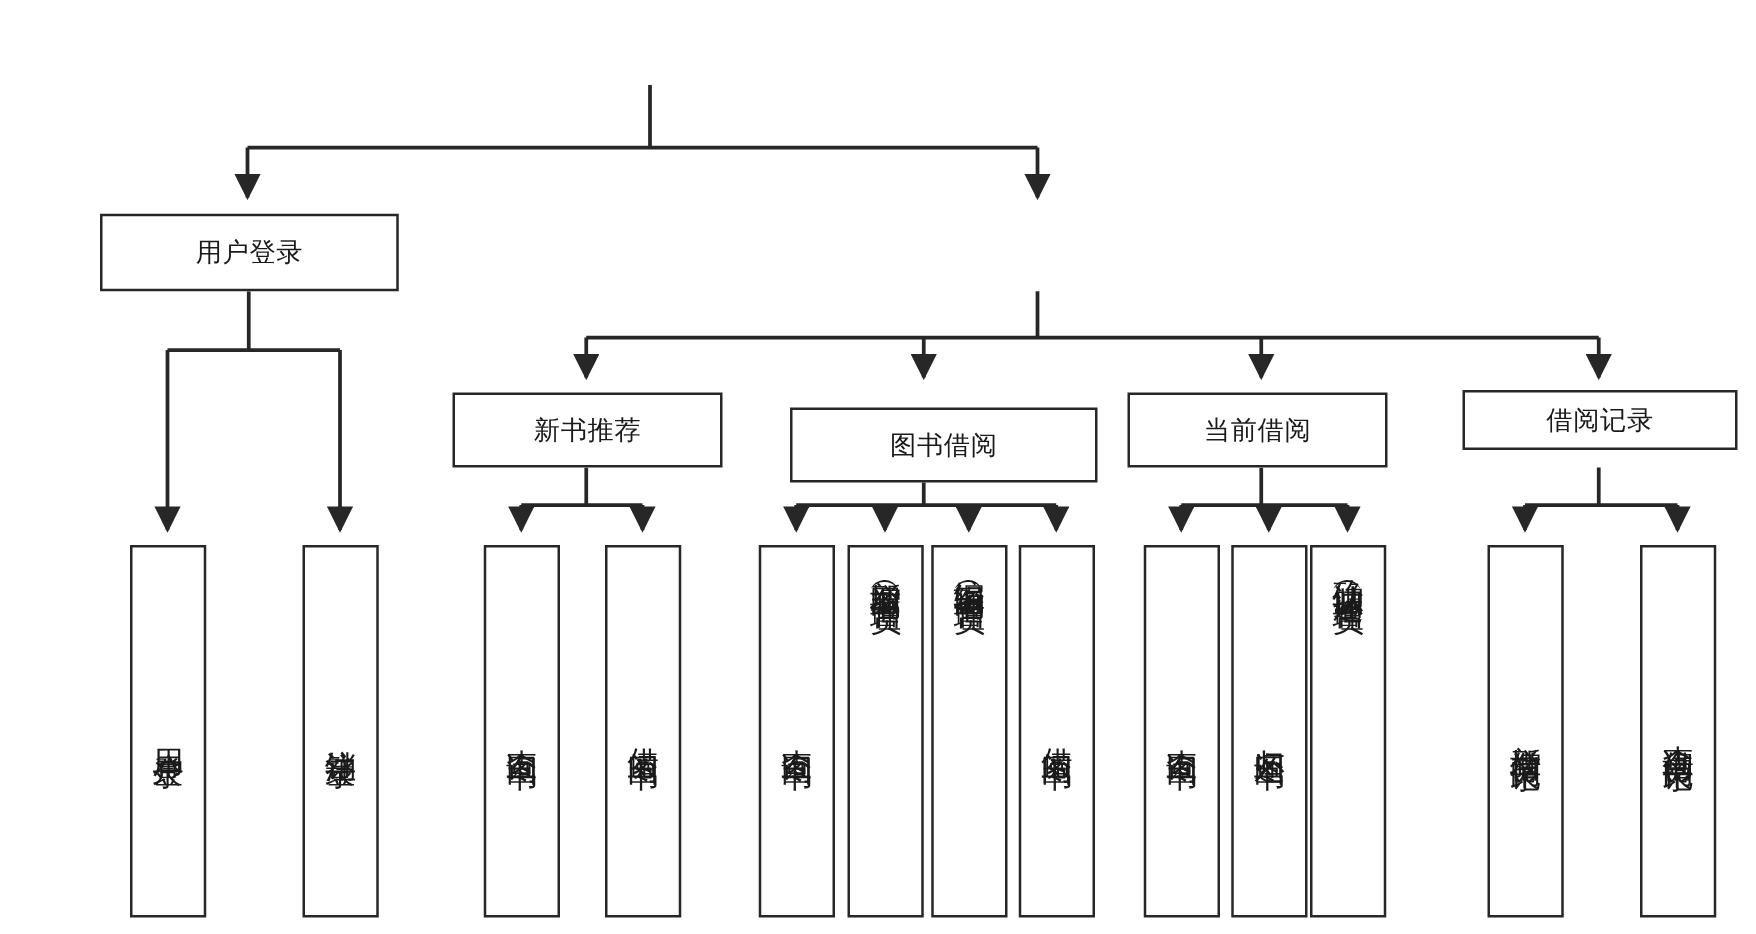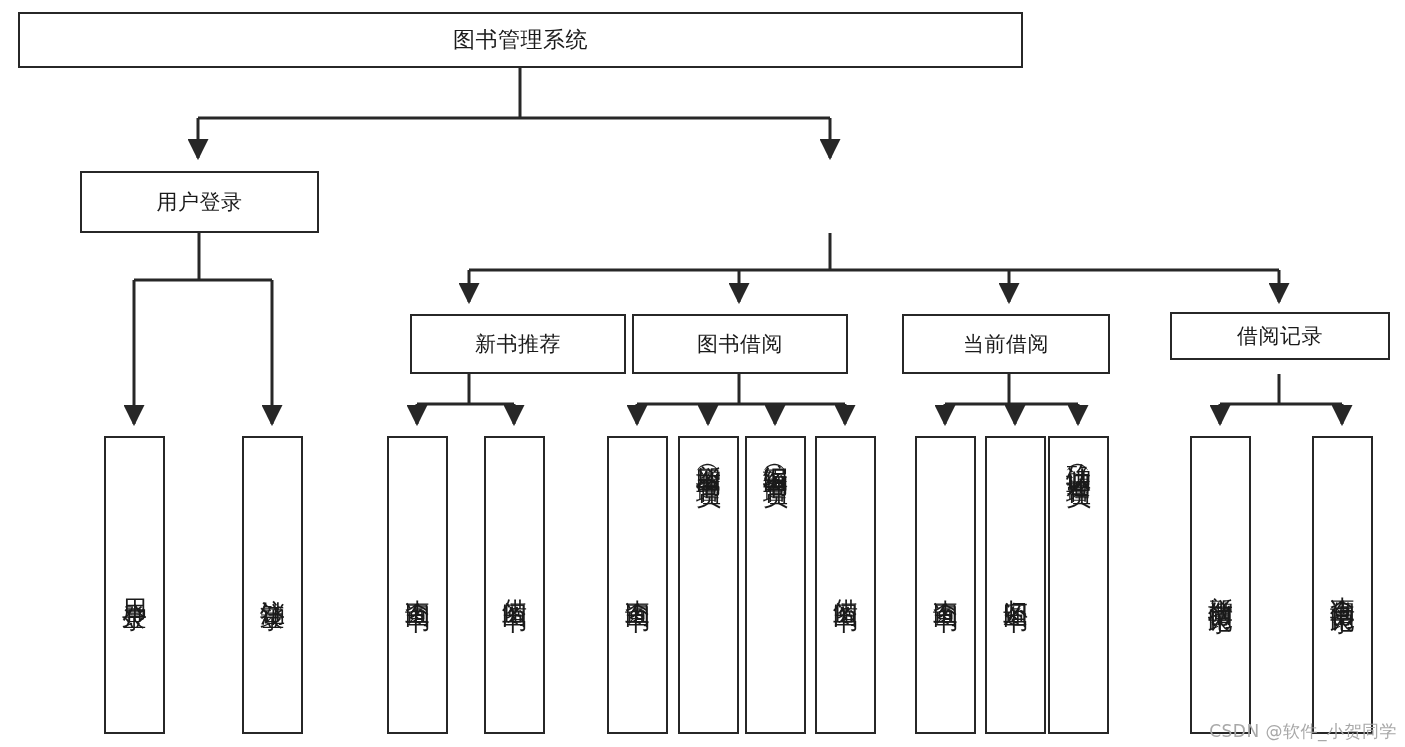--- a/index.html
+++ b/index.html
@@ -122,34 +122,31 @@
       <path d="M 1015 404 L 1015 424" marker-end="url(#arrow)"></path>
       <path d="M 1078 404 L 1078 424" marker-end="url(#arrow)"></path>
 
       <path d="M 1279 374 L 1279 404"></path>
       <path d="M 1220 404 L 1342 404"></path>
       <path d="M 1220 404 L 1220 424" marker-end="url(#arrow)"></path>
       <path d="M 1342 404 L 1342 424" marker-end="url(#arrow)"></path>
     </g>
   </svg>
 
-  <div class="node horiz root" style="left:18px; top:12px; width:1005px; height:56px;">
-    <span class="node-label">图书管理系统</span>
-  </div>
 
   <div class="node horiz" style="left:80px; top:171px; width:239px; height:62px;">
     <span class="node-label">用户登录</span>
   </div>
 
 
-  <div class="node horiz" style="left:362px; top:314px; width:216px; height:60px;margin-left:48px;">
+  <div class="node horiz" style="left:362px; top:314px; width:216px; height:60px;">
     <span class="node-label">新书推荐</span>
   </div>
 
-  <div class="node horiz" style="left:632px; top:314px; width:216px; height:60px;font-family:Liberation Serif, serif;">
+  <div class="node horiz" style="left:632px; top:326px; width:246px; height:60px;font-family:Liberation Serif, serif;">
     <span class="node-label">图书借阅</span>
   </div>
 
   <div class="node horiz" style="left:902px; top:314px; width:208px; height:60px;">
     <span class="node-label">当前借阅</span>
   </div>
 
   <div class="node horiz" style="left:1170px; top:312px; width:220px; height:48px;">
     <span class="node-label">借阅记录</span>
   </div>
@@ -199,15 +196,14 @@
   </div>
 
   <div class="node vert centered" style="left:1190px; top:436px; width:61px; height:298px;">
     <span class="node-label">新增借阅记录</span>
   </div>
 
   <div class="node vert centered" style="left:1312px; top:436px; width:61px; height:298px;">
     <span class="node-label">查询借阅记录</span>
   </div>
 
-  <div id="watermark">CSDN @软件_小贺同学</div>
 
 </div>
 
 </body></html>

